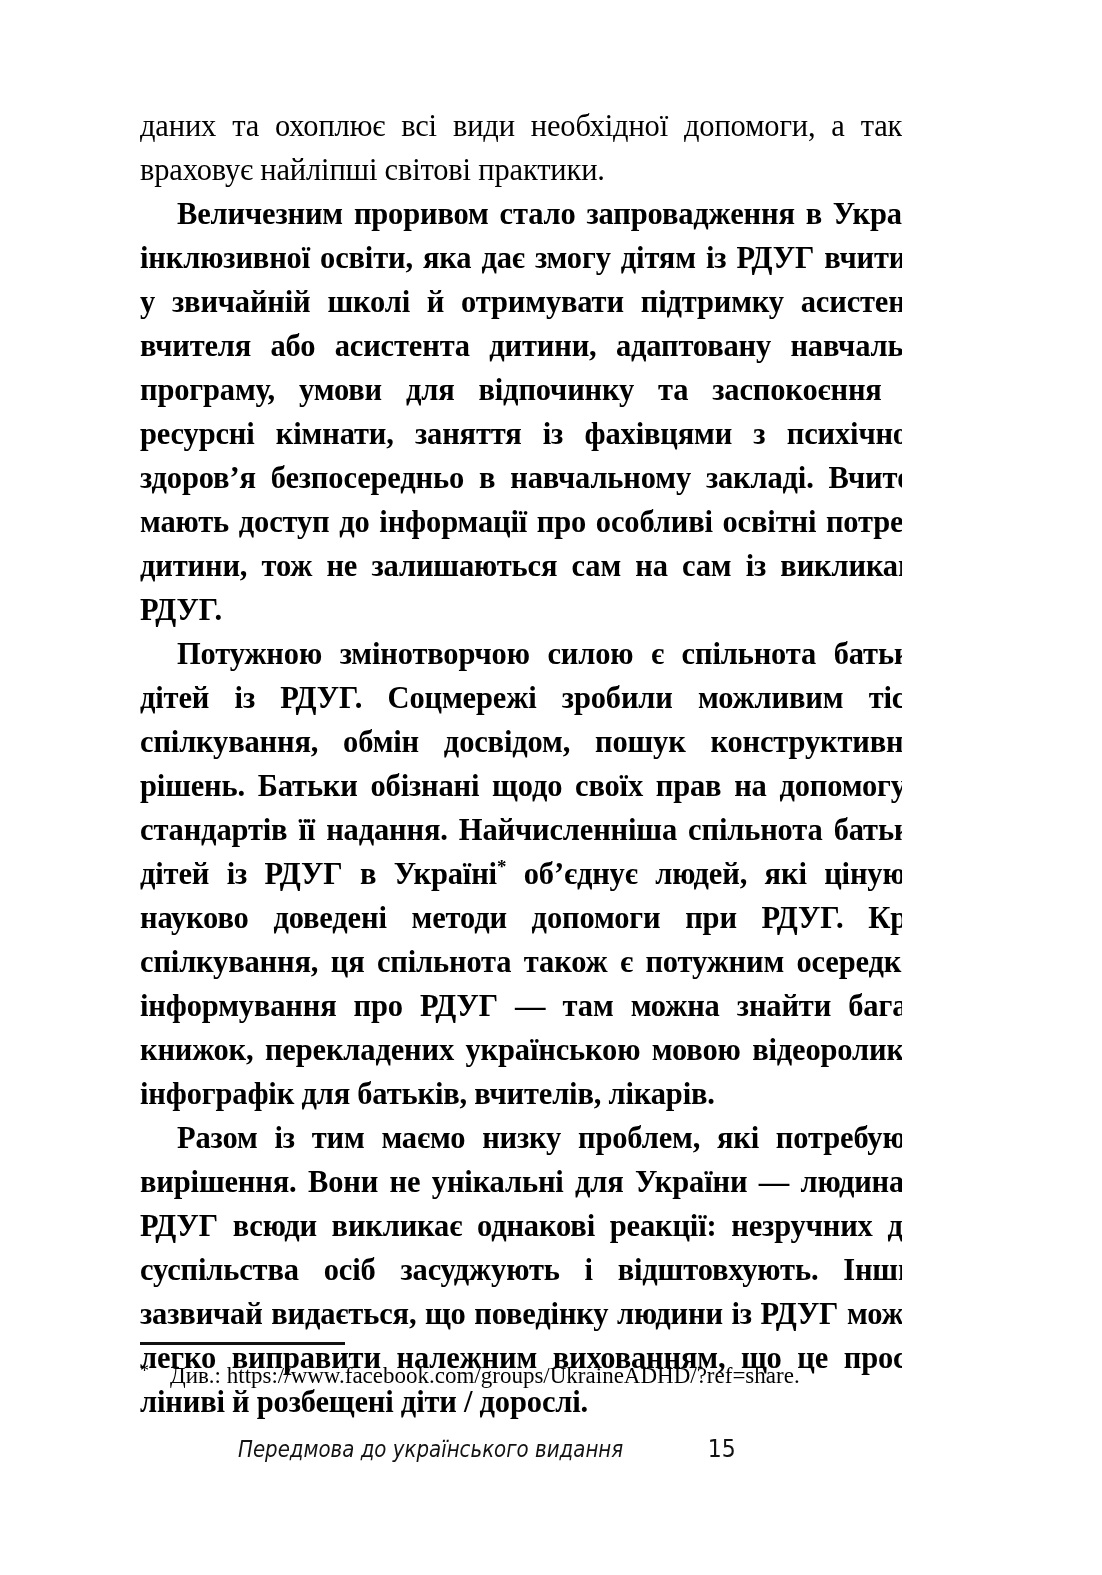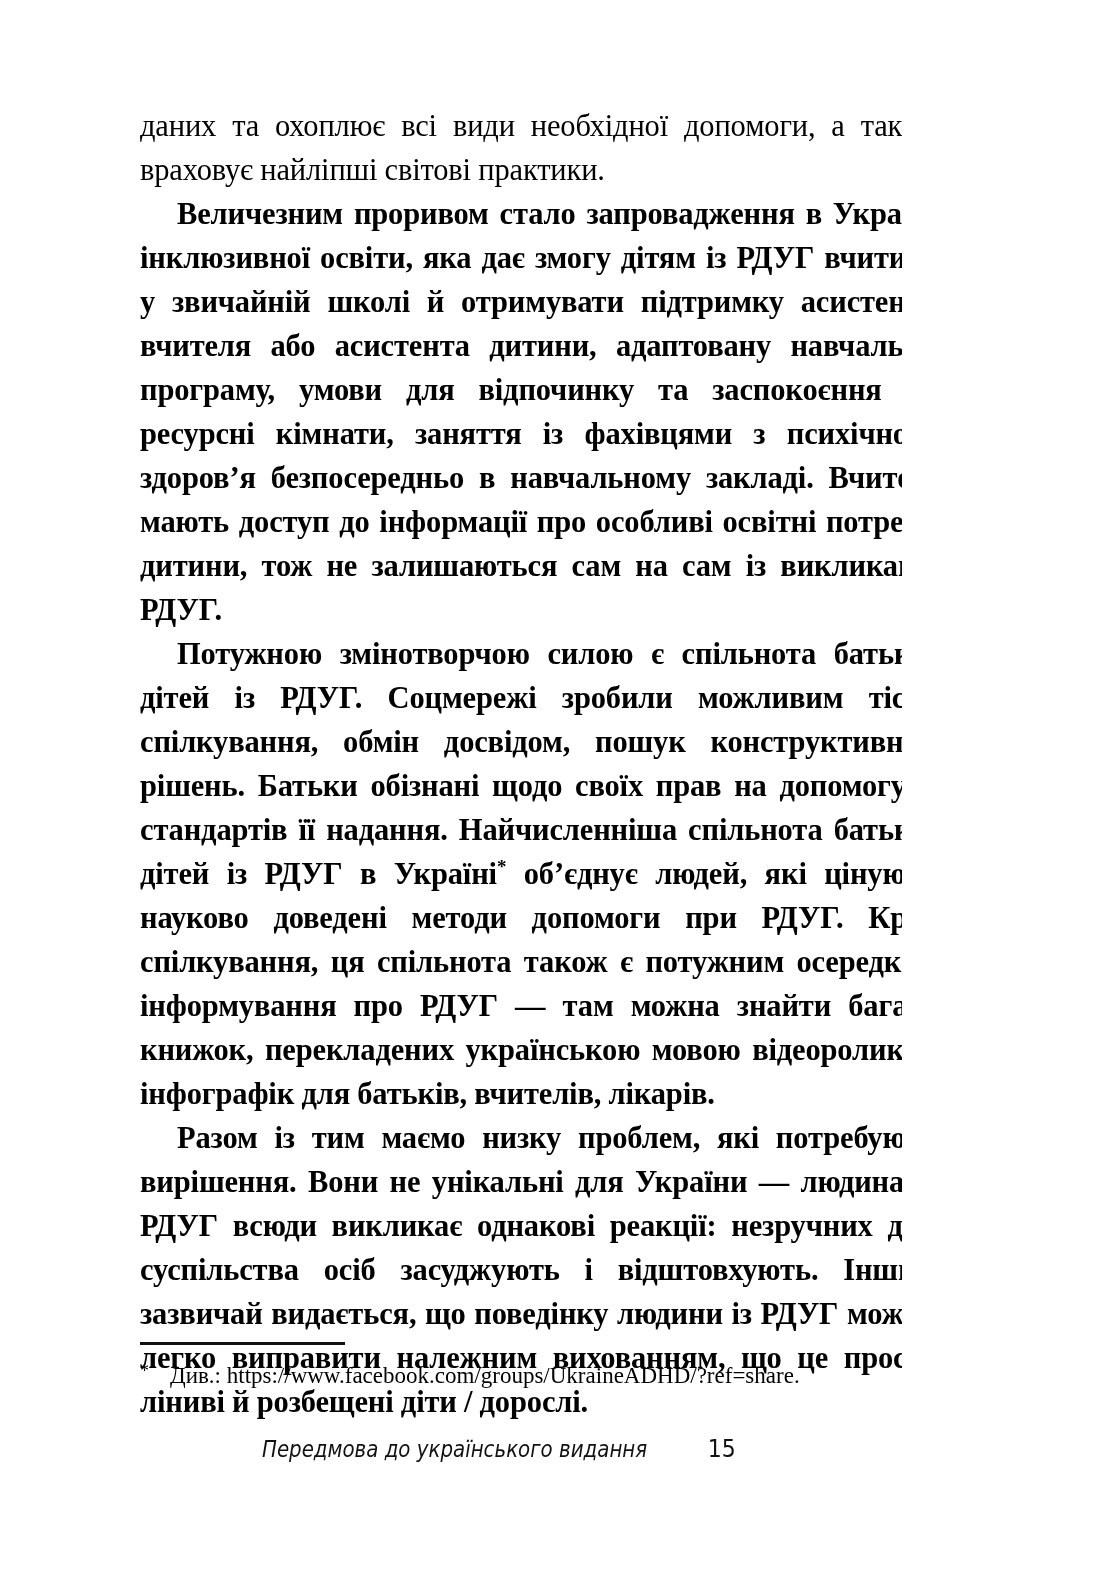--- a/index.html
+++ b/index.html
@@ -92,21 +92,20 @@
   }
 
   .footer {
     position: absolute;
     left: 238px;
     right: 166px;
     top: 1434px;
     display: flex;
     align-items: flex-end;
     justify-content: space-between;
-    margin-left: 24px;
   }
 
   .running-head {
     font-family: "DejaVu Sans", "Liberation Sans", sans-serif;
     font-style: italic;
     font-size: 22.5px;
     line-height: 30px;
     color: #111111;
     transform: scaleX(0.88);
     transform-origin: left center;

